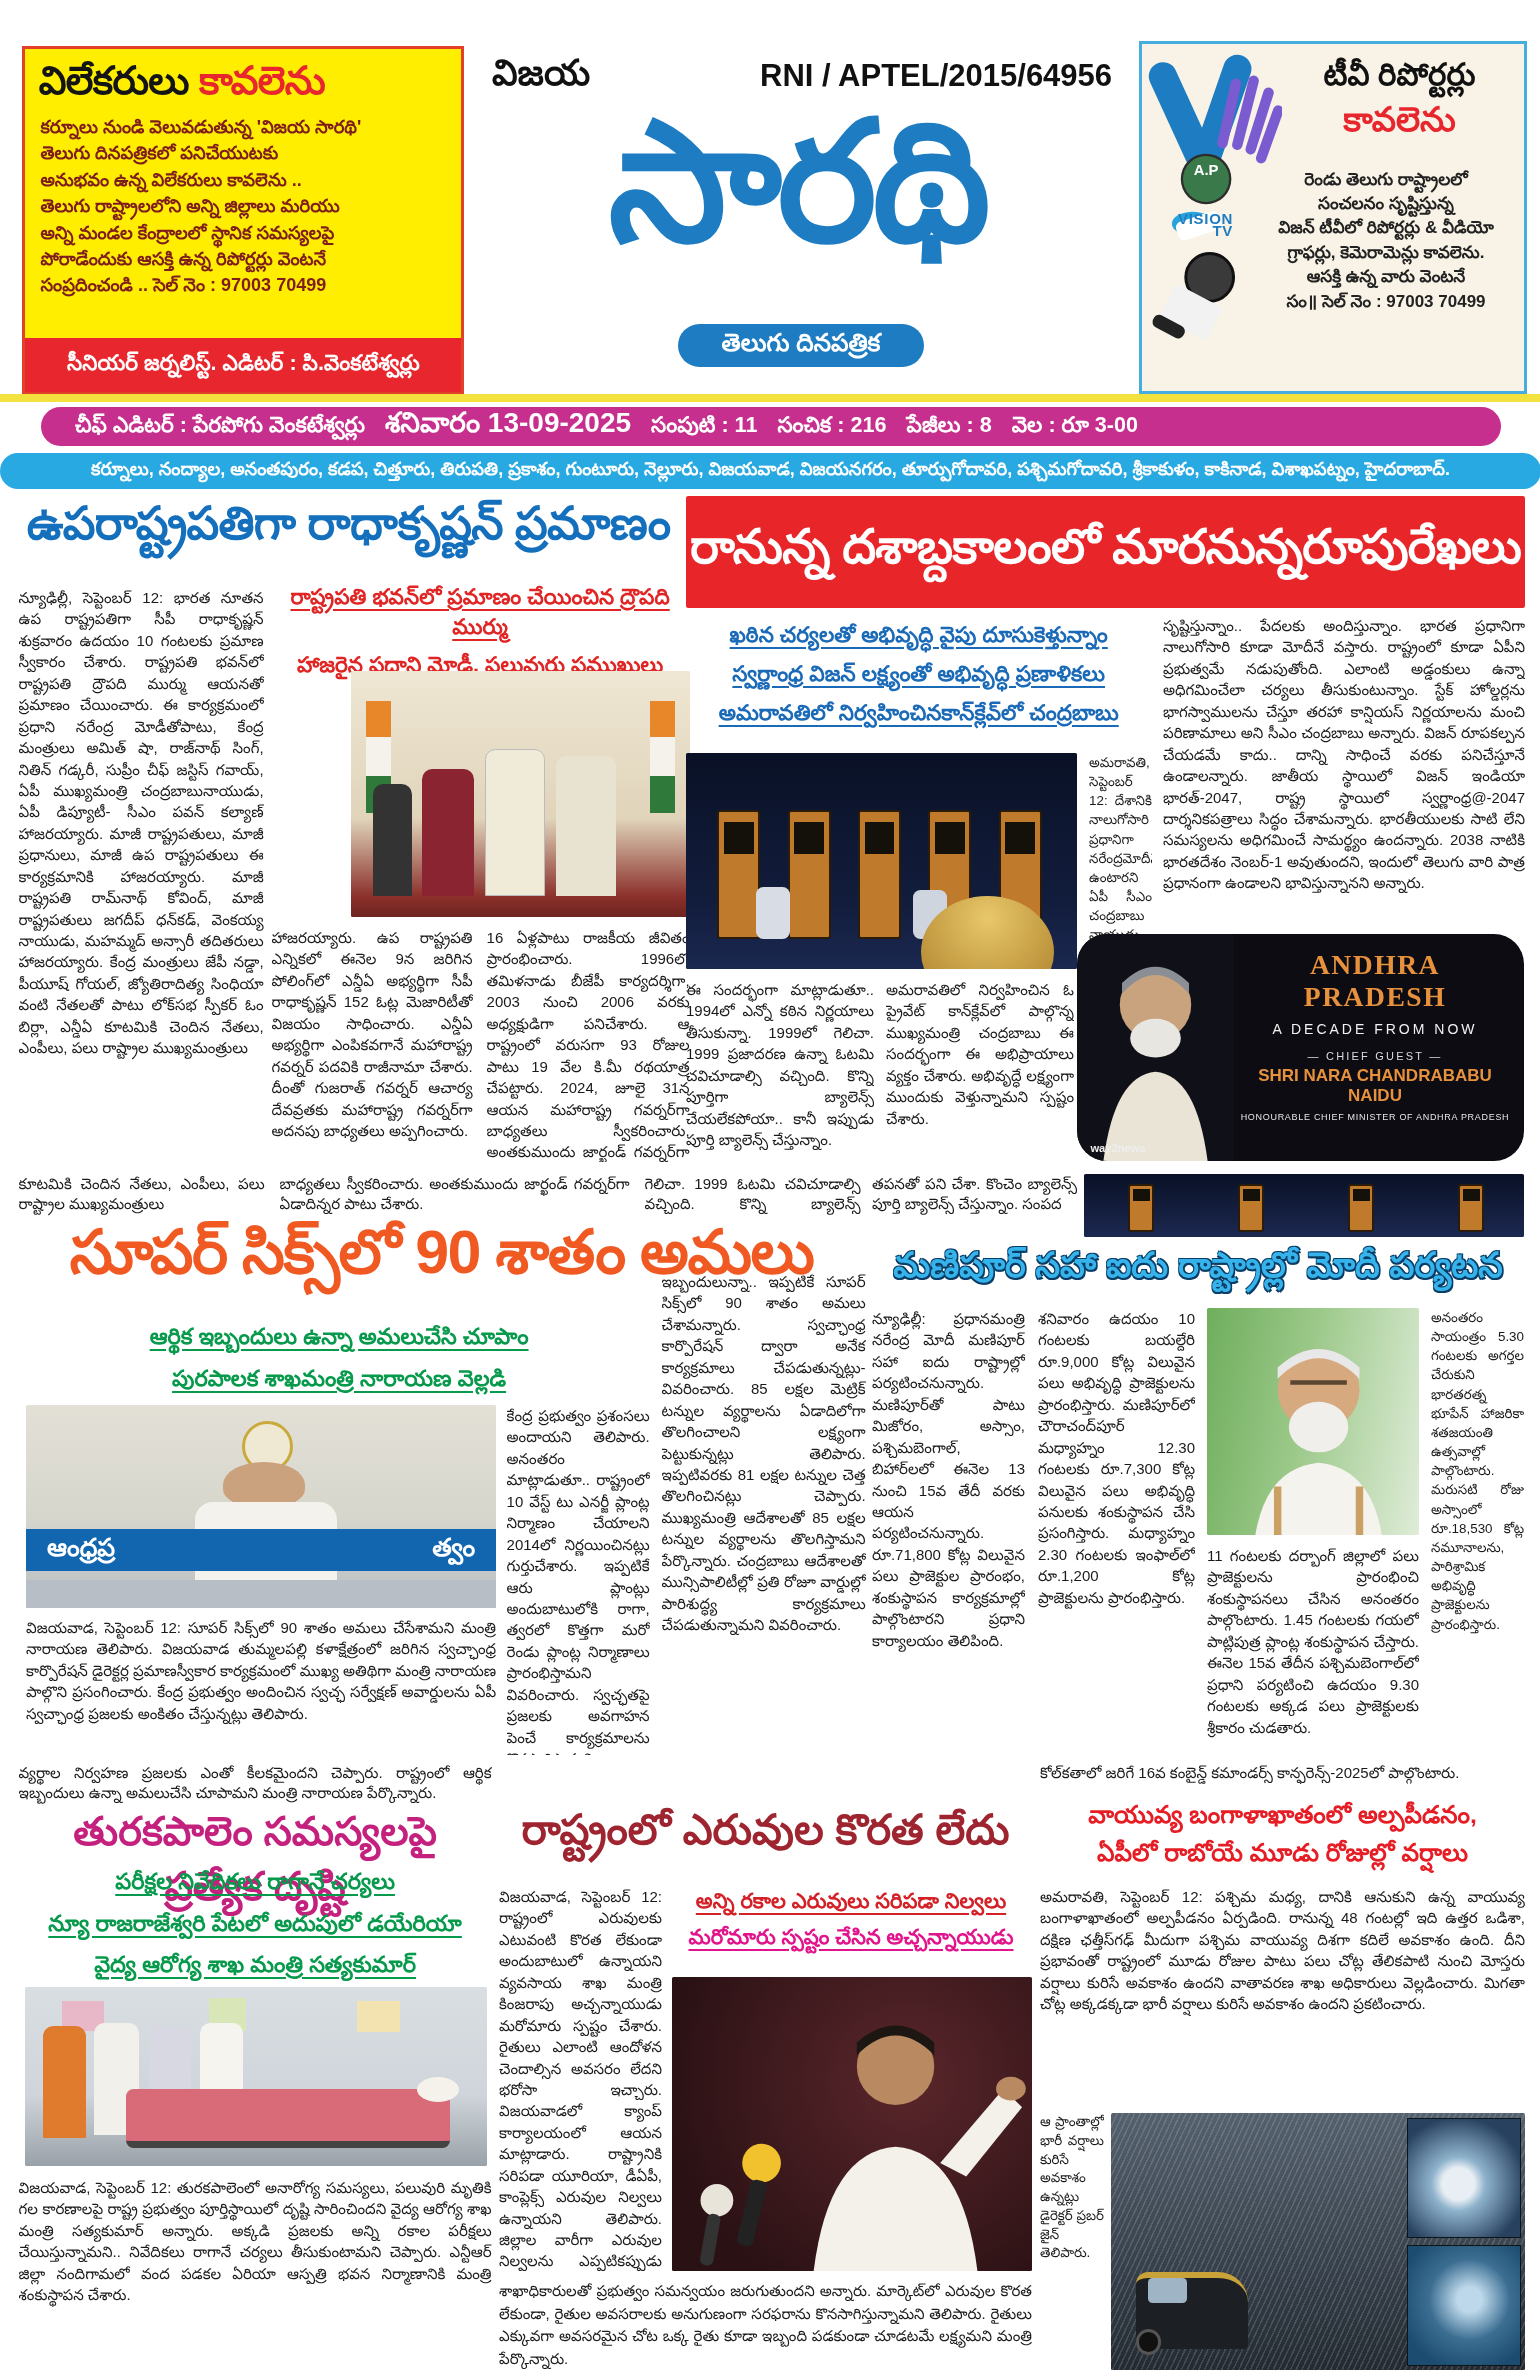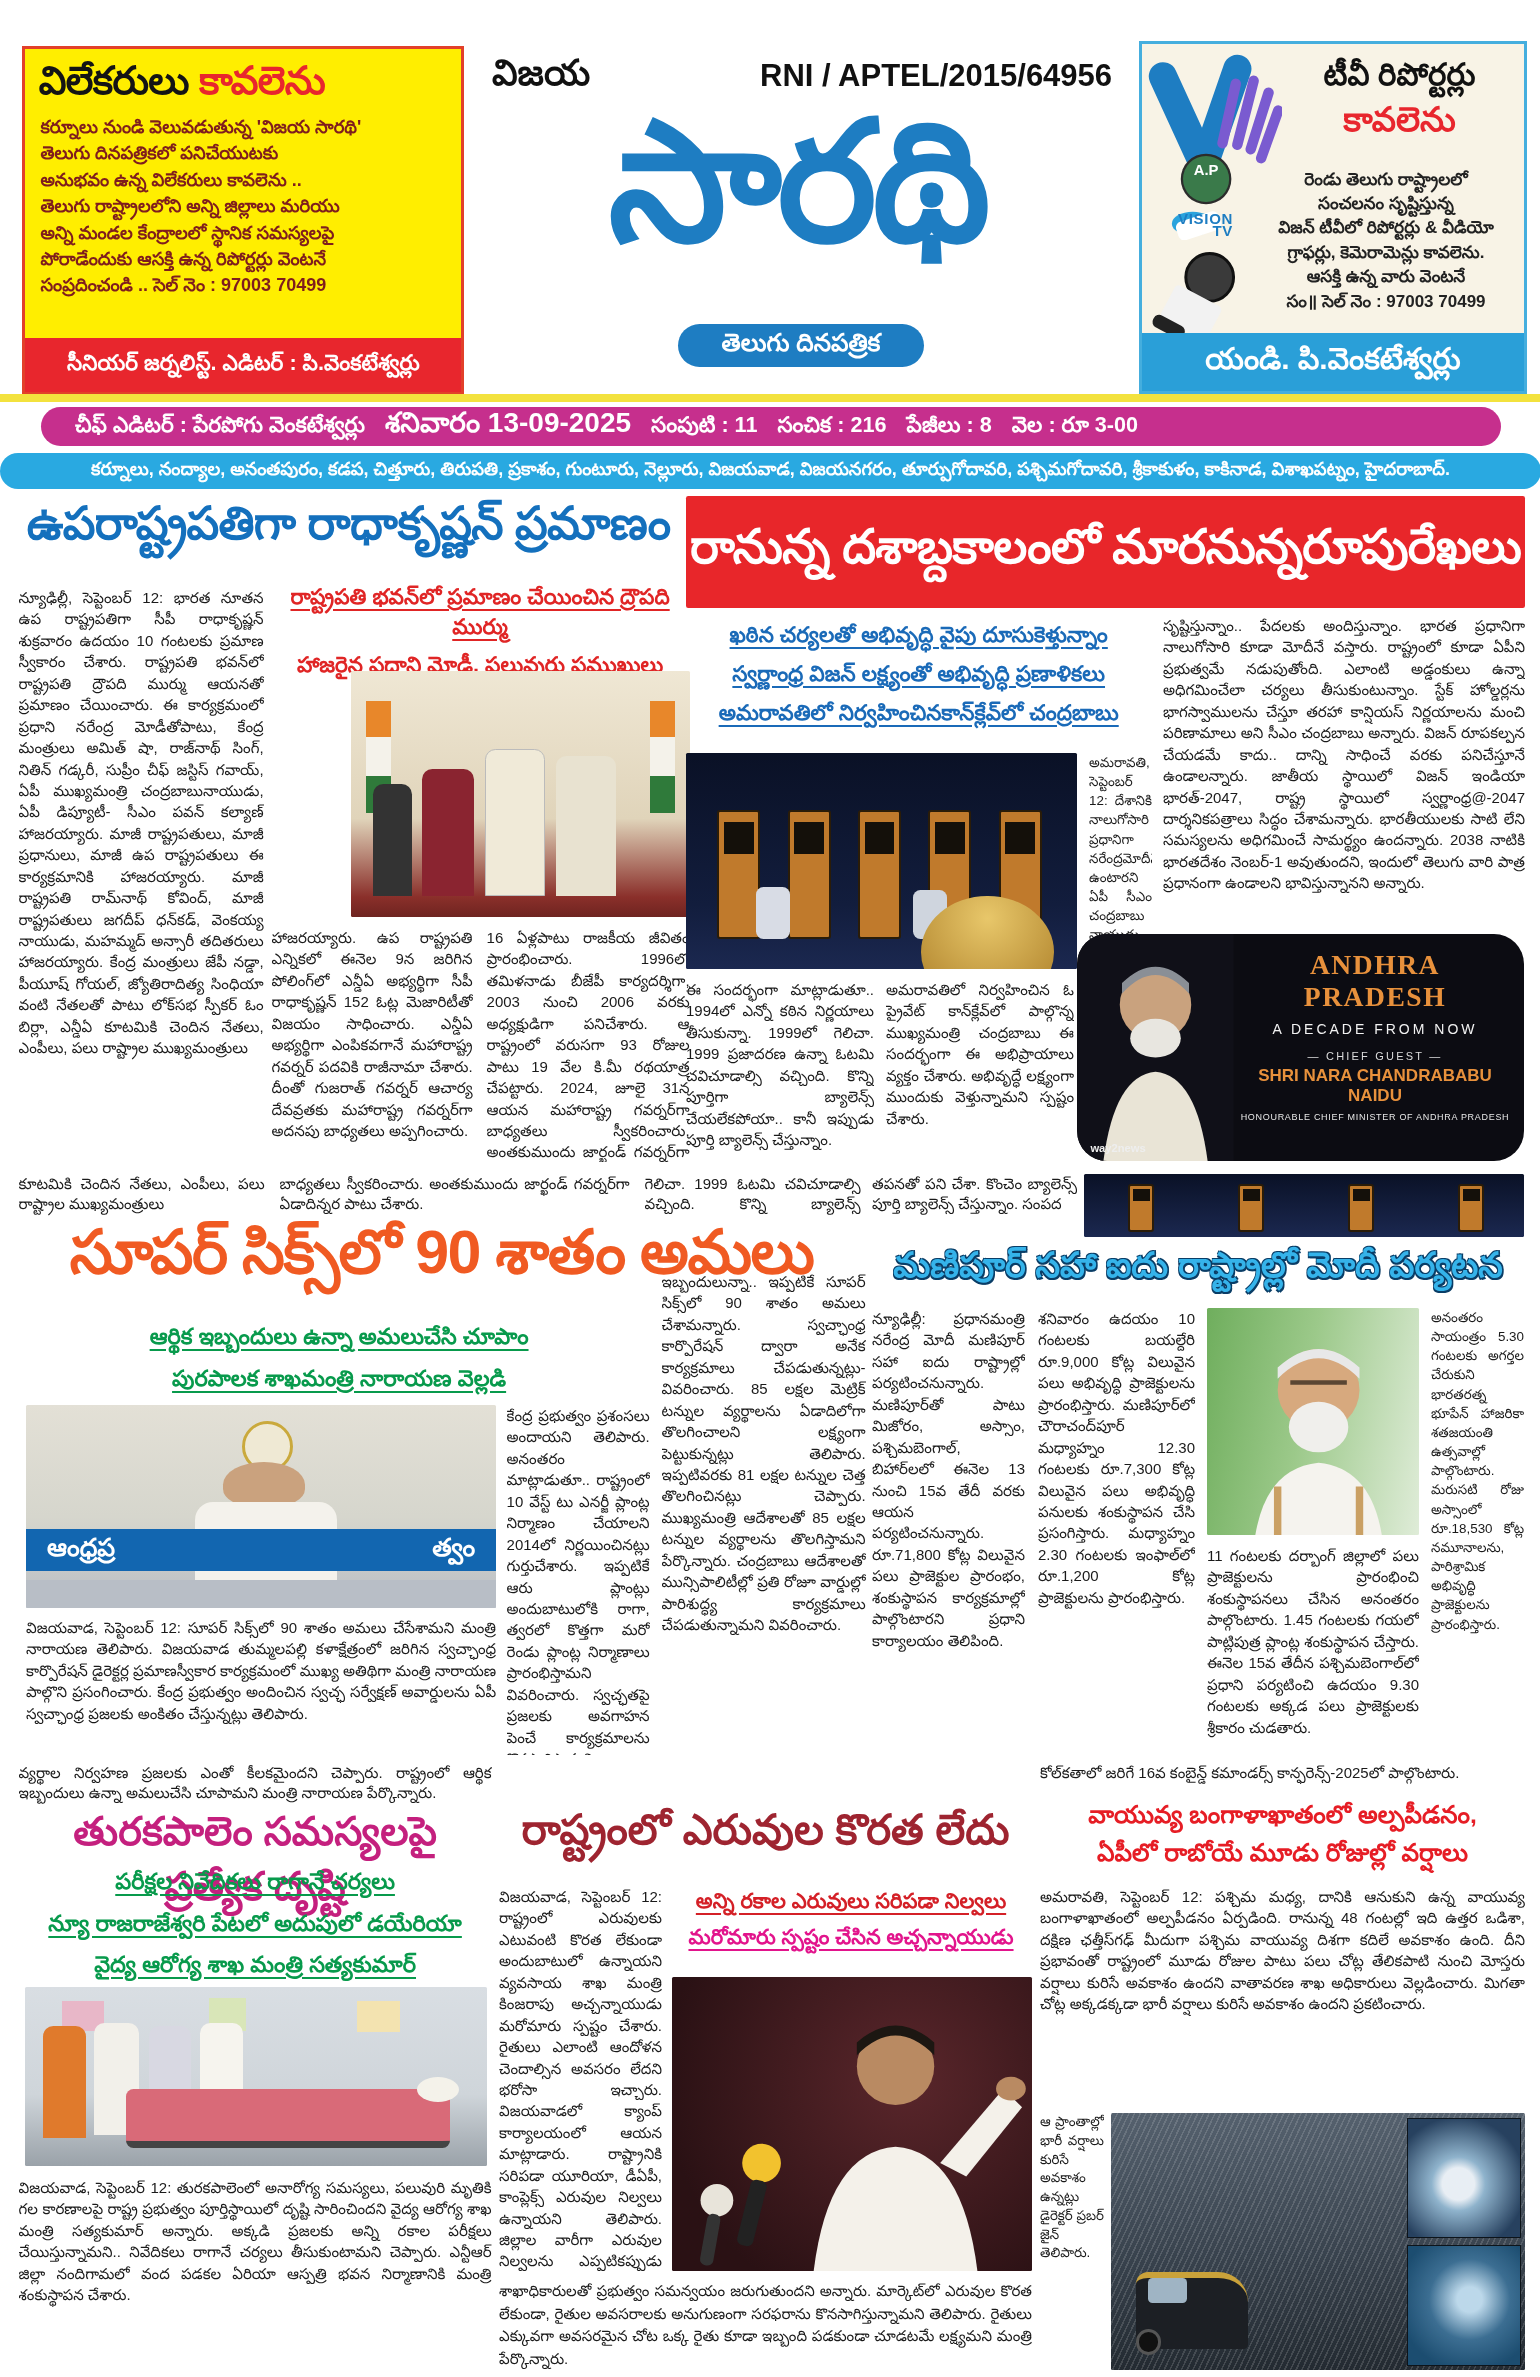--- a/index.html
+++ b/index.html
@@ -152,21 +152,20 @@
       <div>గ్రాఫర్లు, కెమెరామెన్లు కావలెను.</div>
       <div>ఆసక్తి ఉన్న వారు వెంటనే</div>
       <div>సం॥ సెల్ నెం : 97003 70499</div>
     </div>
     <svg class="abs" style="left:7.5px;bottom:45px" width="97" height="97" viewBox="0 0 130 130">
       <circle cx="80" cy="38" r="32" fill="#3a3a3a"></circle>
       <circle cx="80" cy="38" r="32" fill="none" stroke="#111" stroke-width="4"></circle>
       <rect x="20" y="60" width="70" height="50" rx="6" fill="#f2f2f2" transform="rotate(28 55 85)"></rect>
       <rect x="2" y="95" width="46" height="18" rx="8" fill="#222" transform="rotate(28 25 104)"></rect>
     </svg>
-    <div class="rad-foot">యండి. పి.వెంకటేశ్వర్లు</div>
   </div>
 
   <div class="abs yellow-rule"></div>
 
   <div class="abs info-bar">
     <span class="it">చీఫ్ ఎడిటర్ : పేరపోగు వెంకటేశ్వర్లు</span>
     <span class="it date">శనివారం 13-09-2025</span>
     <span class="it">సంపుటి : 11</span>
     <span class="it">సంచిక : 216</span>
     <span class="it">పేజీలు : 8</span>

